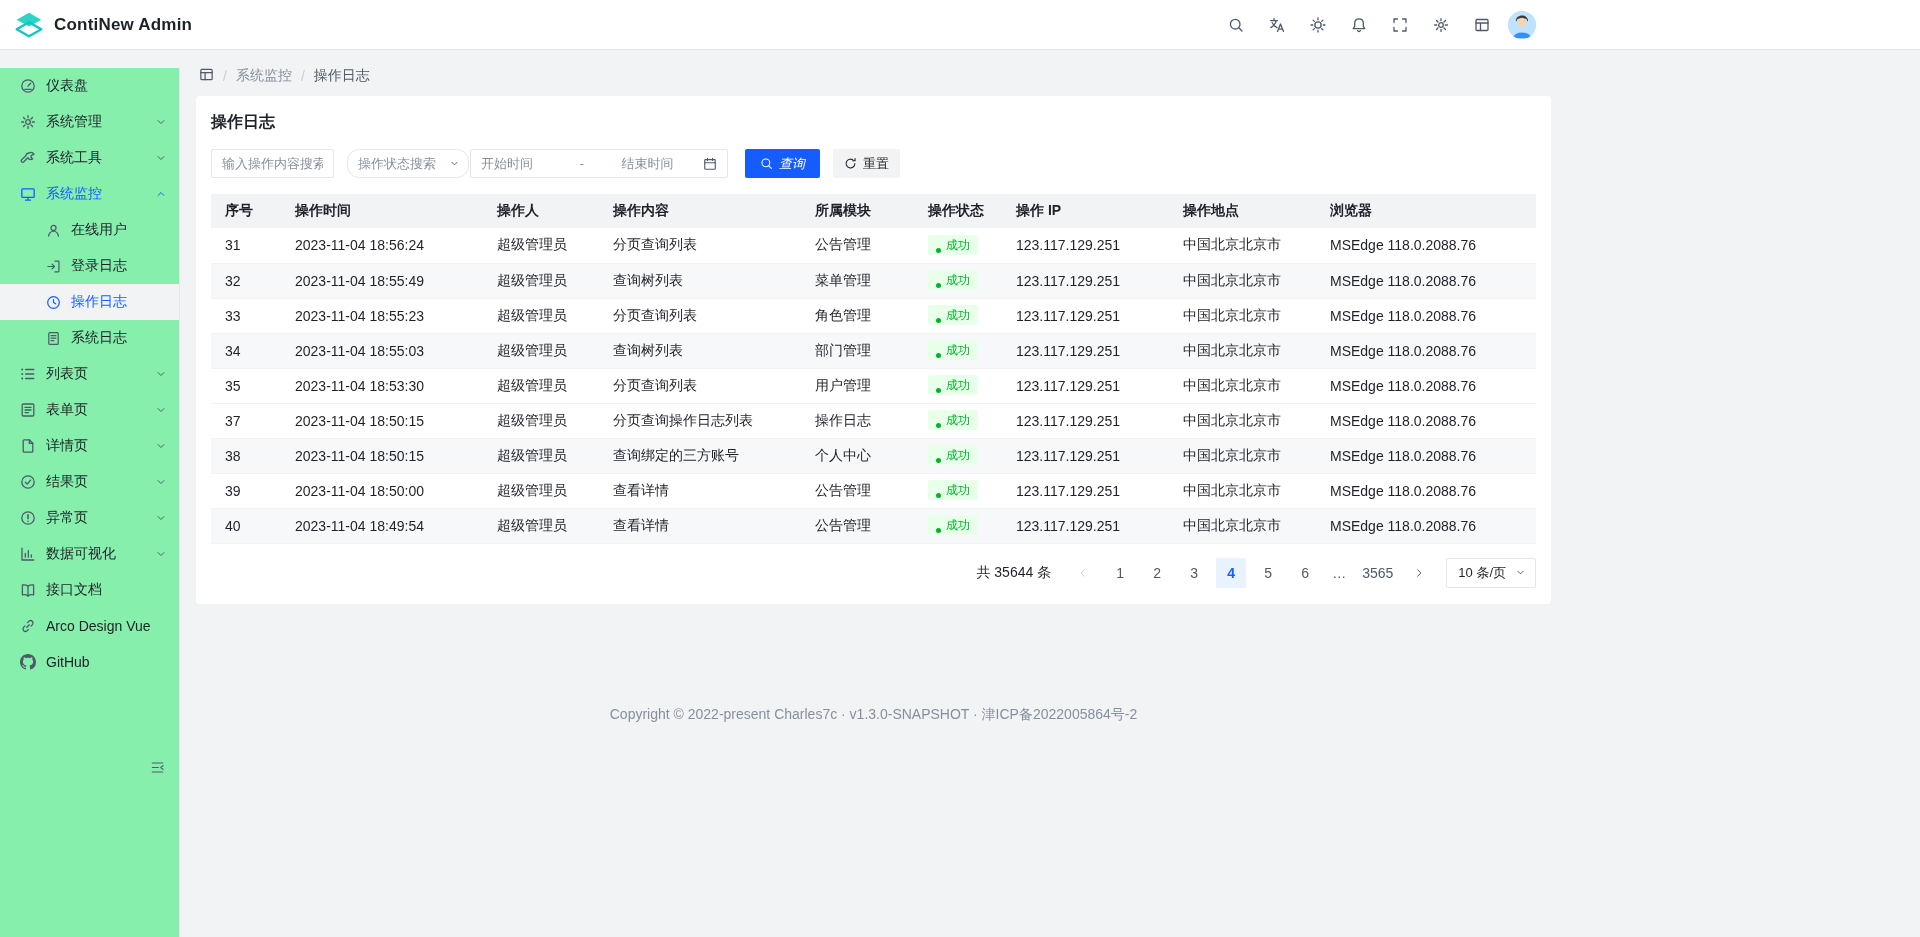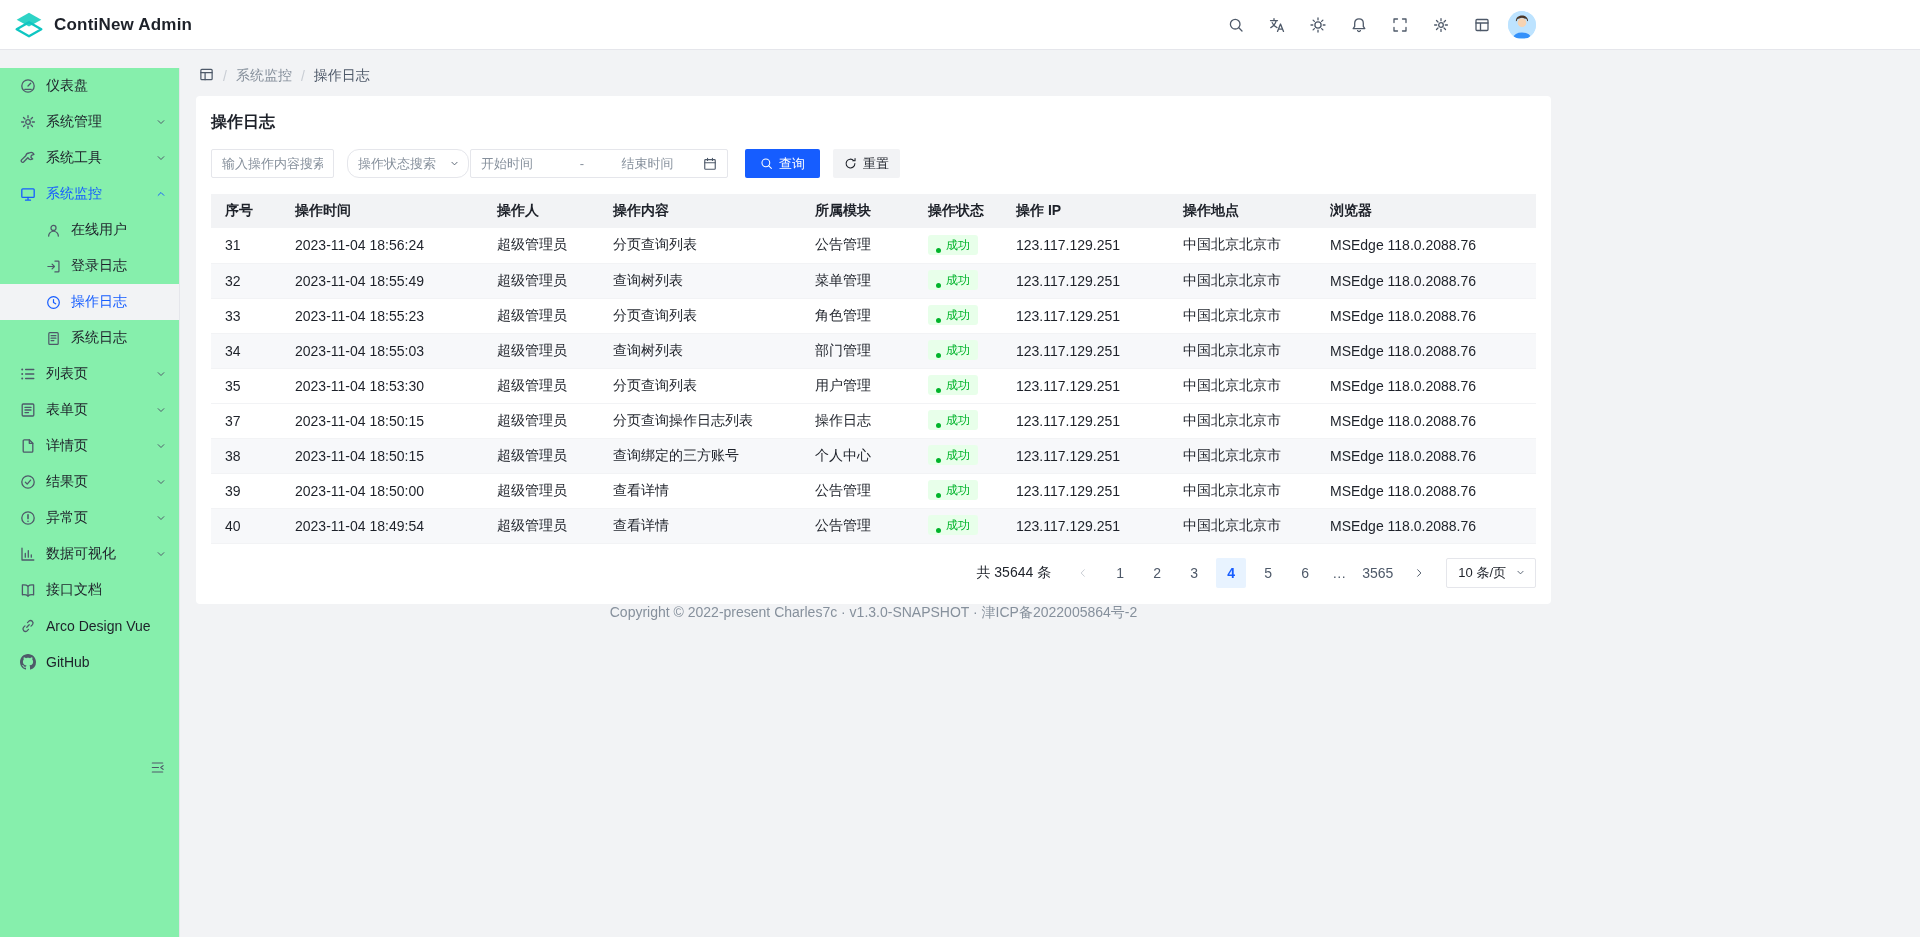--- a/index.html
+++ b/index.html
@@ -61,21 +61,21 @@
   .f-range { width:258px; height:29px; border:1px solid #e5e6eb; background:#fff; border-radius:2px; margin-left:1px;
              display:flex; align-items:center; padding:0 10px; font-size:13px; color:#86909c; cursor:pointer; }
   .f-range .ph { flex:1; }
   .f-range .ph.end { text-align:center; padding-left:12px; }
   .f-range .rsep { color:#86909c; padding:0 4px; }
   .f-range .cal { width:14px; height:14px; color:#4e5969; margin-left:8px; flex:none; }
 
   .btn { height:29px; display:inline-flex; align-items:center; gap:6px; border:none; border-radius:2px;
          font-size:13px; cursor:pointer; font-family:inherit; }
   .btn .ic { width:13px; height:13px; }
-  .btn.primary { background:#165dff; color:#fff; padding:0 15px; margin-left:17px; }
+  .btn.primary { background:#165dff; color:#fff; padding:0 15px; margin-left:17px;font-style:italic; }
   .btn.plain { background:#f2f3f5; color:#1d2129; padding:0 11px; margin-left:13px; }
 
   .log-table { width:100%; border-collapse:collapse; table-layout:fixed; font-size:14px; }
   .log-table col.c1{width:70px}.log-table col.c2{width:202px}.log-table col.c3{width:116px}
   .log-table col.c4{width:202px}.log-table col.c5{width:113px}.log-table col.c6{width:88px}
   .log-table col.c7{width:167px}.log-table col.c8{width:147px}
   .log-table th { background:#f2f3f5; height:34px; text-align:left; padding:0 14px; font-weight:700;
                   color:#1d2129; font-size:14px; }
   .log-table td { height:35px; padding:0 14px; color:#1d2129; border-bottom:1px solid #f2f3f5;
                   white-space:nowrap; overflow:hidden; text-overflow:ellipsis; }
@@ -92,21 +92,21 @@
             font-family:inherit; padding:0 4px; }
   .pg-btn.active { background:#e8f3ff; color:#165dff; font-weight:700; }
   .pg-btn.disabled { color:#c9cdd4; cursor:not-allowed; }
   .pg-btn .ic { width:12px; height:12px; }
   .pg-ellipsis { min-width:24px; text-align:center; color:#4e5969; }
   .pg-size { height:30px; border:1px solid #e5e6eb; border-radius:2px; background:#fff; display:flex;
              align-items:center; gap:9px; padding:0 9px 0 11px; font-size:13px; color:#1d2129;
              cursor:pointer; margin-left:5px; }
   .pg-size .chev { width:11px; height:11px; color:#4e5969; }
 
-  .footer { text-align:center; font-size:14px; color:#86909c; }
+  .footer { margin-top:102px; text-align:center; font-size:14px; color:#86909c; }
 </style>
 </head>
 <body>
 
 <div class="app">
 
   <header class="topbar">
     <div class="logo">
       <span class="logo-mark">
         <svg viewBox="0 0 28 28">

